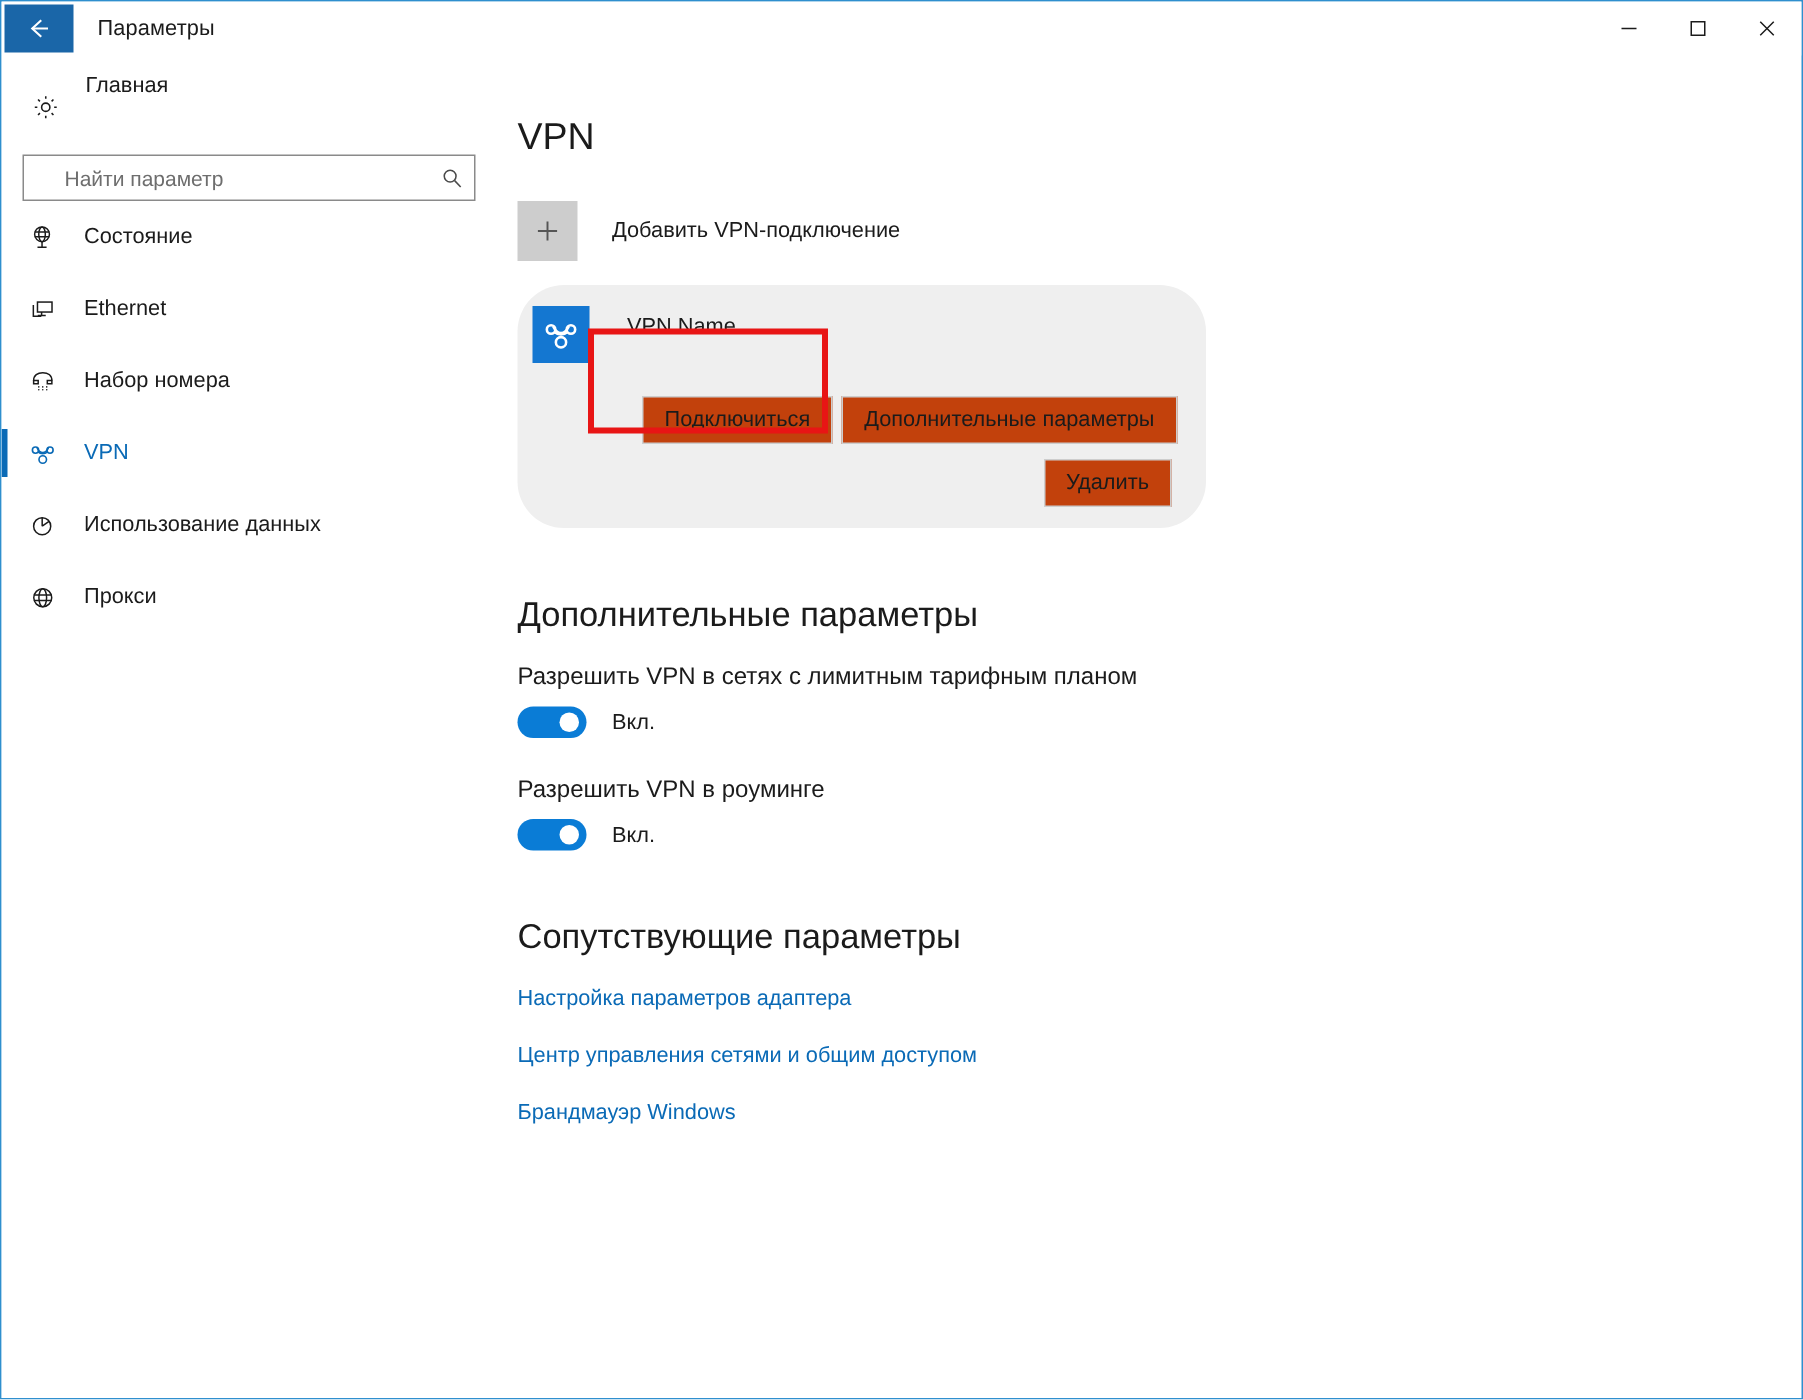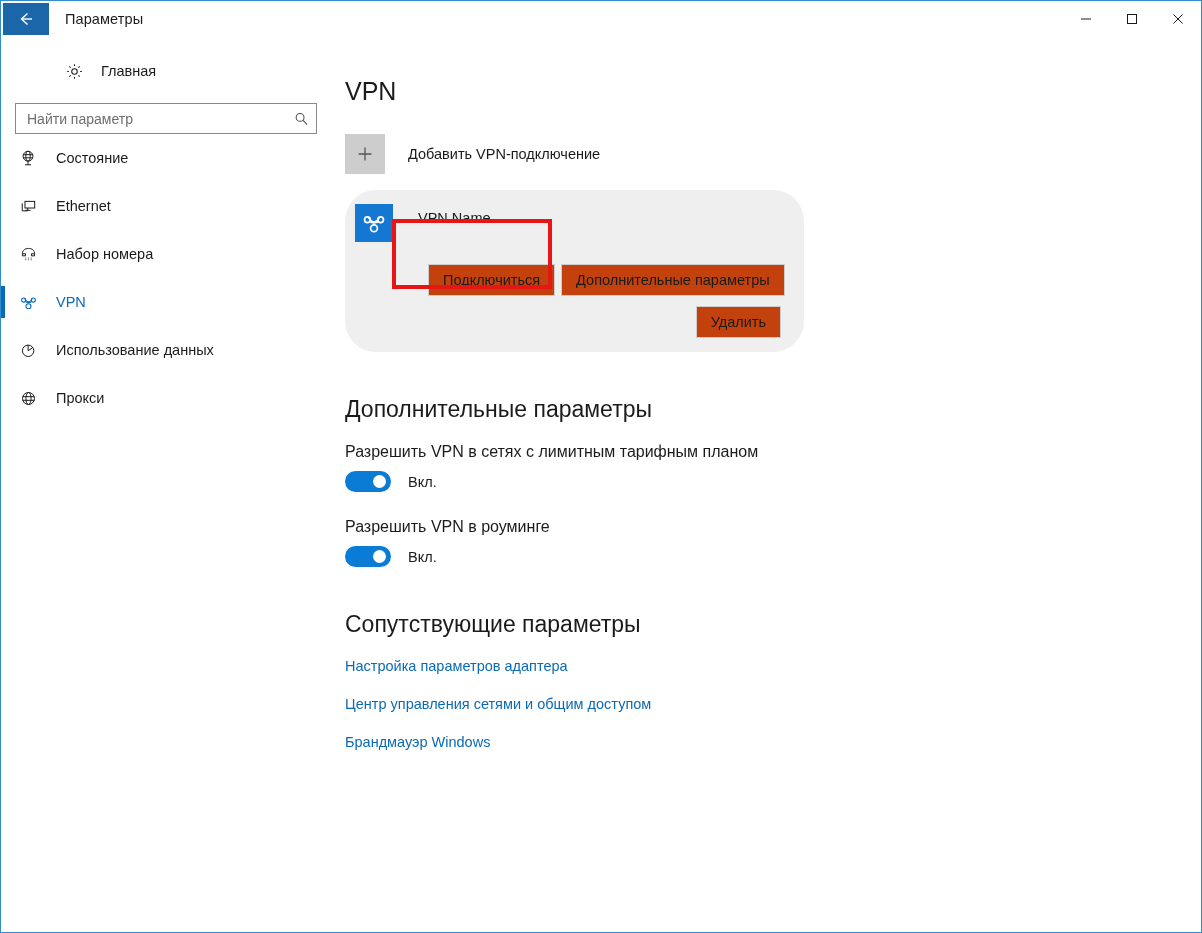--- a/index.html
+++ b/index.html
@@ -56,36 +56,35 @@
   #body-wrap { display: flex; height: 895px; }
 
   
   #sidebar {
     width: 334px;
     background: #ffffff;
     padding-top: 12px;
     flex: 0 0 334px;
   }
   #home-row {
-    display: flex; align-items: center;
+    display: flex; 
     height: 44px;
     padding-left: 20px;
     cursor: pointer;
-    margin-left: 44px;
   }
   #home-row .ic { width: 30px; display: flex; align-items: center; }
   #home-row .lbl { font-size: 14.5px; color: #1b1b1b; margin-left: 6px; }
 
   #search-wrap { padding: 10px 18px 0 14px; }
   #search-box {
     position: relative;
     height: 31px;
     border: 1px solid #8a8a8a;
     background: #ffffff;
-    display: flex; align-items: center;
+    display: flex; align-items: center; padding-left: 16px;
   }
   #search-input {
     border: 0; outline: 0;
     width: 100%; height: 100%;
     padding: 0 30px 0 11px;
     font-family: "Liberation Sans", sans-serif;
     font-size: 14px;
     color: #1b1b1b;
     background: transparent;
   }

